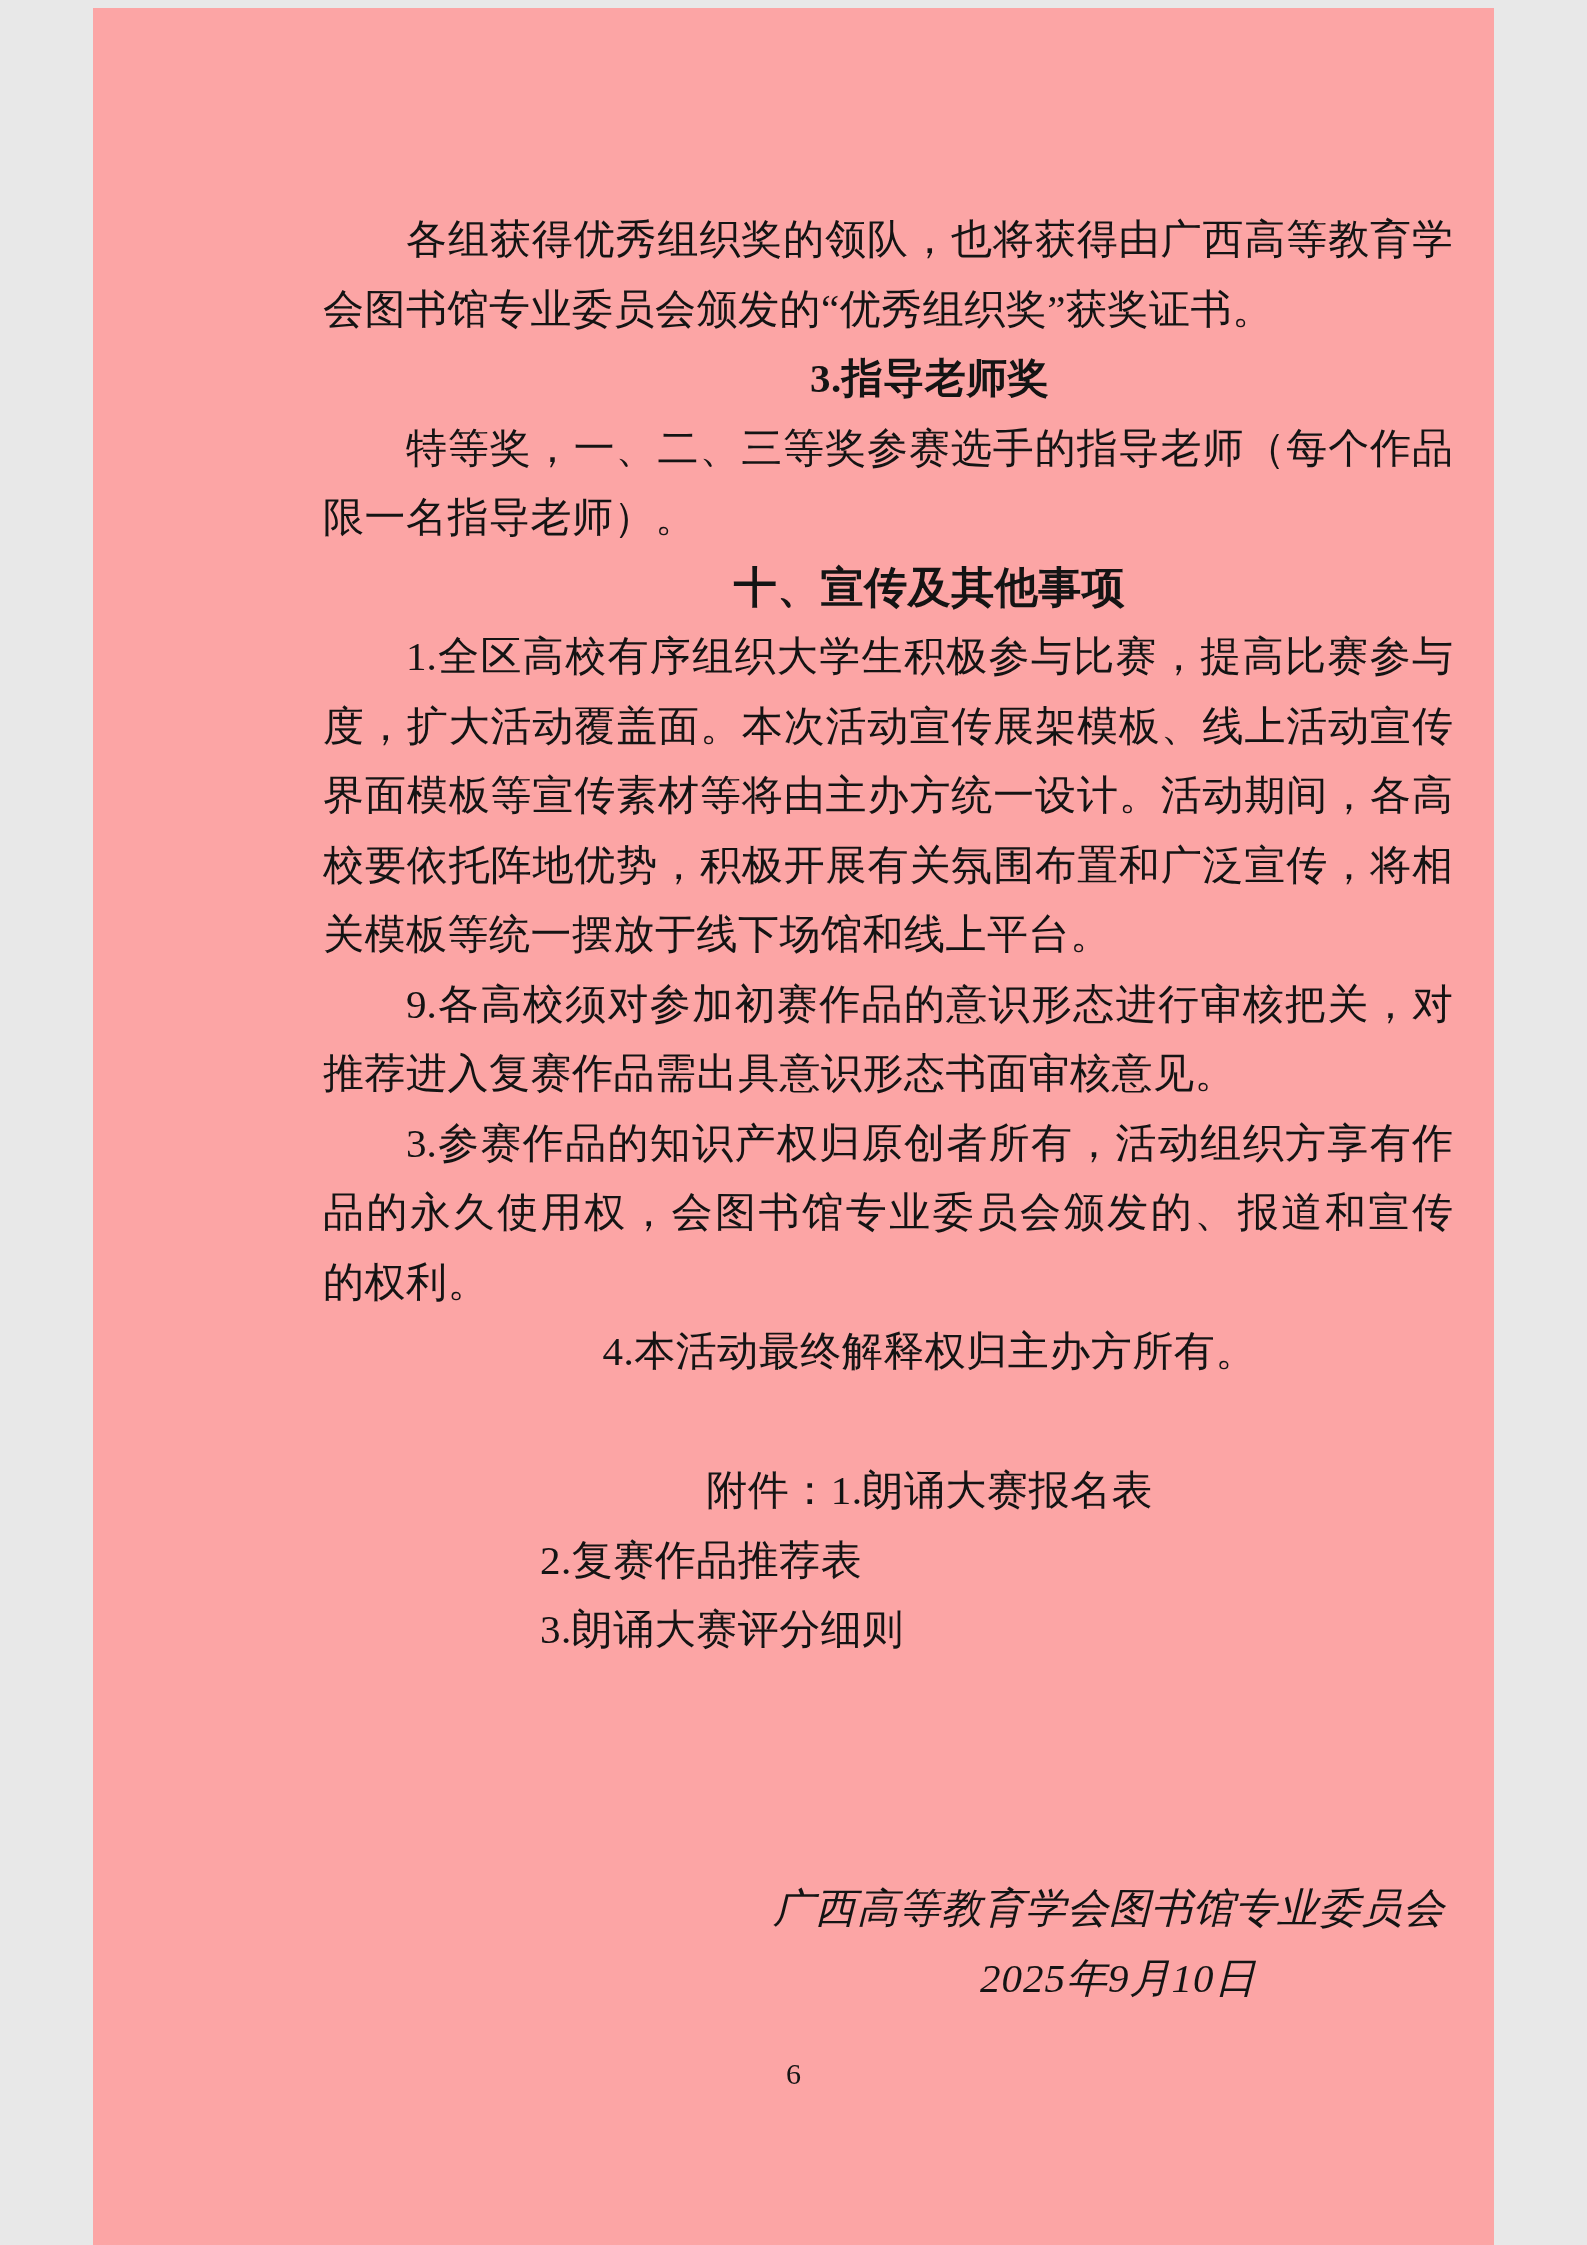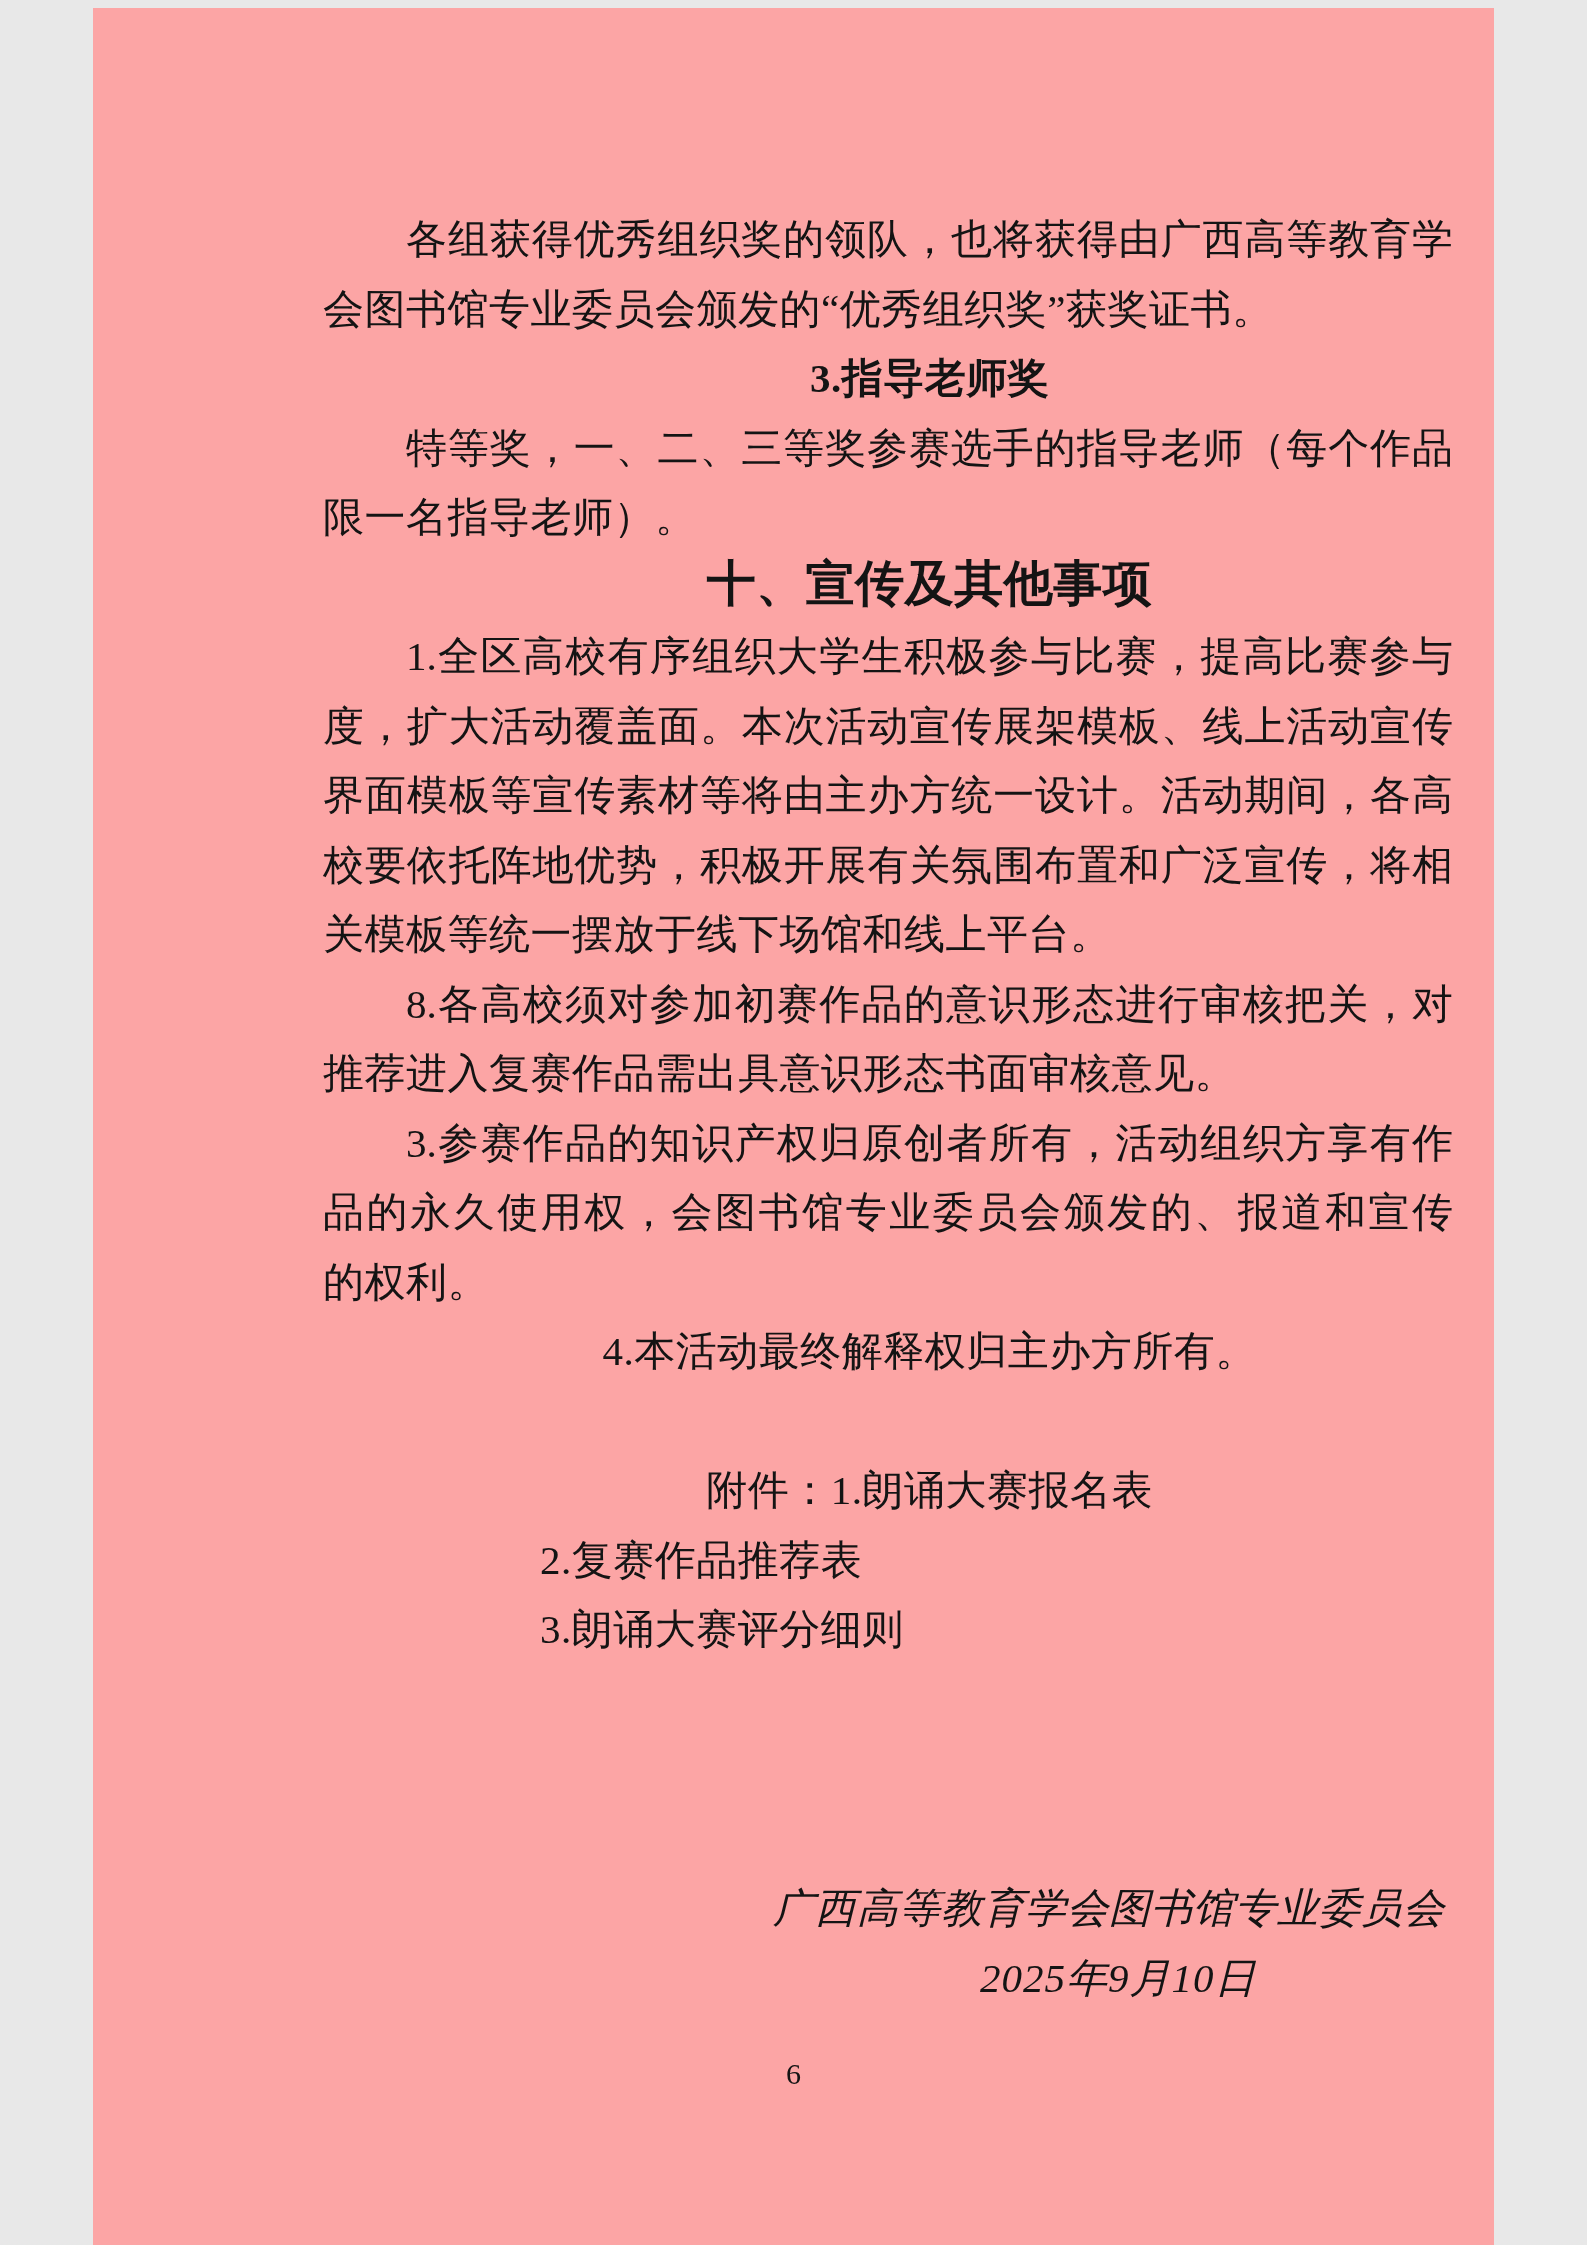--- a/index.html
+++ b/index.html
@@ -27,23 +27,23 @@
   .line.fill {
     white-space:normal;
     text-align:justify;
     text-align-last:justify;
     overflow:hidden;
     letter-spacing:0;
   }
   .line.indent { padding-left:83px;text-align:center; }
   .line.subheading { font-weight:bold; }
   .line.heading {
-    font-family:Liberation Mono, monospace;
+    font-family:Liberation Sans, sans-serif;
     font-weight:bold;
-    font-size:49px;
+    font-size:43px;
   }
   .line.attachment-item { padding-left:217px; }
   .line.blank { }
   .signature-block { margin-top:208px;font-style:italic; }
   .sig-org  { height:70px; line-height:70px; font-size:41px; padding-left:450px; white-space:nowrap; letter-spacing:1px; }
   .sig-date { height:70px; line-height:70px; font-size:41px; padding-left:657px; white-space:nowrap; letter-spacing:1px; }
   .page-number {
     position:absolute;
     top:2046px; left:0;
     width:100%;
@@ -63,21 +63,21 @@
         <div class="line body">会图书馆专业委员会颁发的“优秀组织奖”获奖证书。</div>
         <div class="line subheading indent">3.指导老师奖</div>
         <div class="line body indent fill">特等奖，一、二、三等奖参赛选手的指导老师（每个作品</div>
         <div class="line body">限一名指导老师）。</div>
         <div class="line heading indent">十、宣传及其他事项</div>
         <div class="line body indent fill">1.全区高校有序组织大学生积极参与比赛，提高比赛参与</div>
         <div class="line body fill">度，扩大活动覆盖面。本次活动宣传展架模板、线上活动宣传</div>
         <div class="line body fill">界面模板等宣传素材等将由主办方统一设计。活动期间，各高</div>
         <div class="line body fill">校要依托阵地优势，积极开展有关氛围布置和广泛宣传，将相</div>
         <div class="line body">关模板等统一摆放于线下场馆和线上平台。</div>
-        <div class="line body indent fill">8.各高校须对参加初赛作品的意识形态进行审核把关，对</div>
+        <div class="line body indent fill">9.各高校须对参加初赛作品的意识形态进行审核把关，对</div>
         <div class="line body">推荐进入复赛作品需出具意识形态书面审核意见。</div>
         <div class="line body indent fill">3.参赛作品的知识产权归原创者所有，活动组织方享有作</div>
         <div class="line body fill">品的永久使用权，会图书馆专业委员会颁发的、报道和宣传</div>
         <div class="line body">的权利。</div>
         <div class="line body indent">4.本活动最终解释权归主办方所有。</div>
         <div class="line blank"></div>
         <div class="line body indent">附件：1.朗诵大赛报名表</div>
         <div class="line attachment-item">2.复赛作品推荐表</div>
         <div class="line attachment-item">3.朗诵大赛评分细则</div>
       </div>

